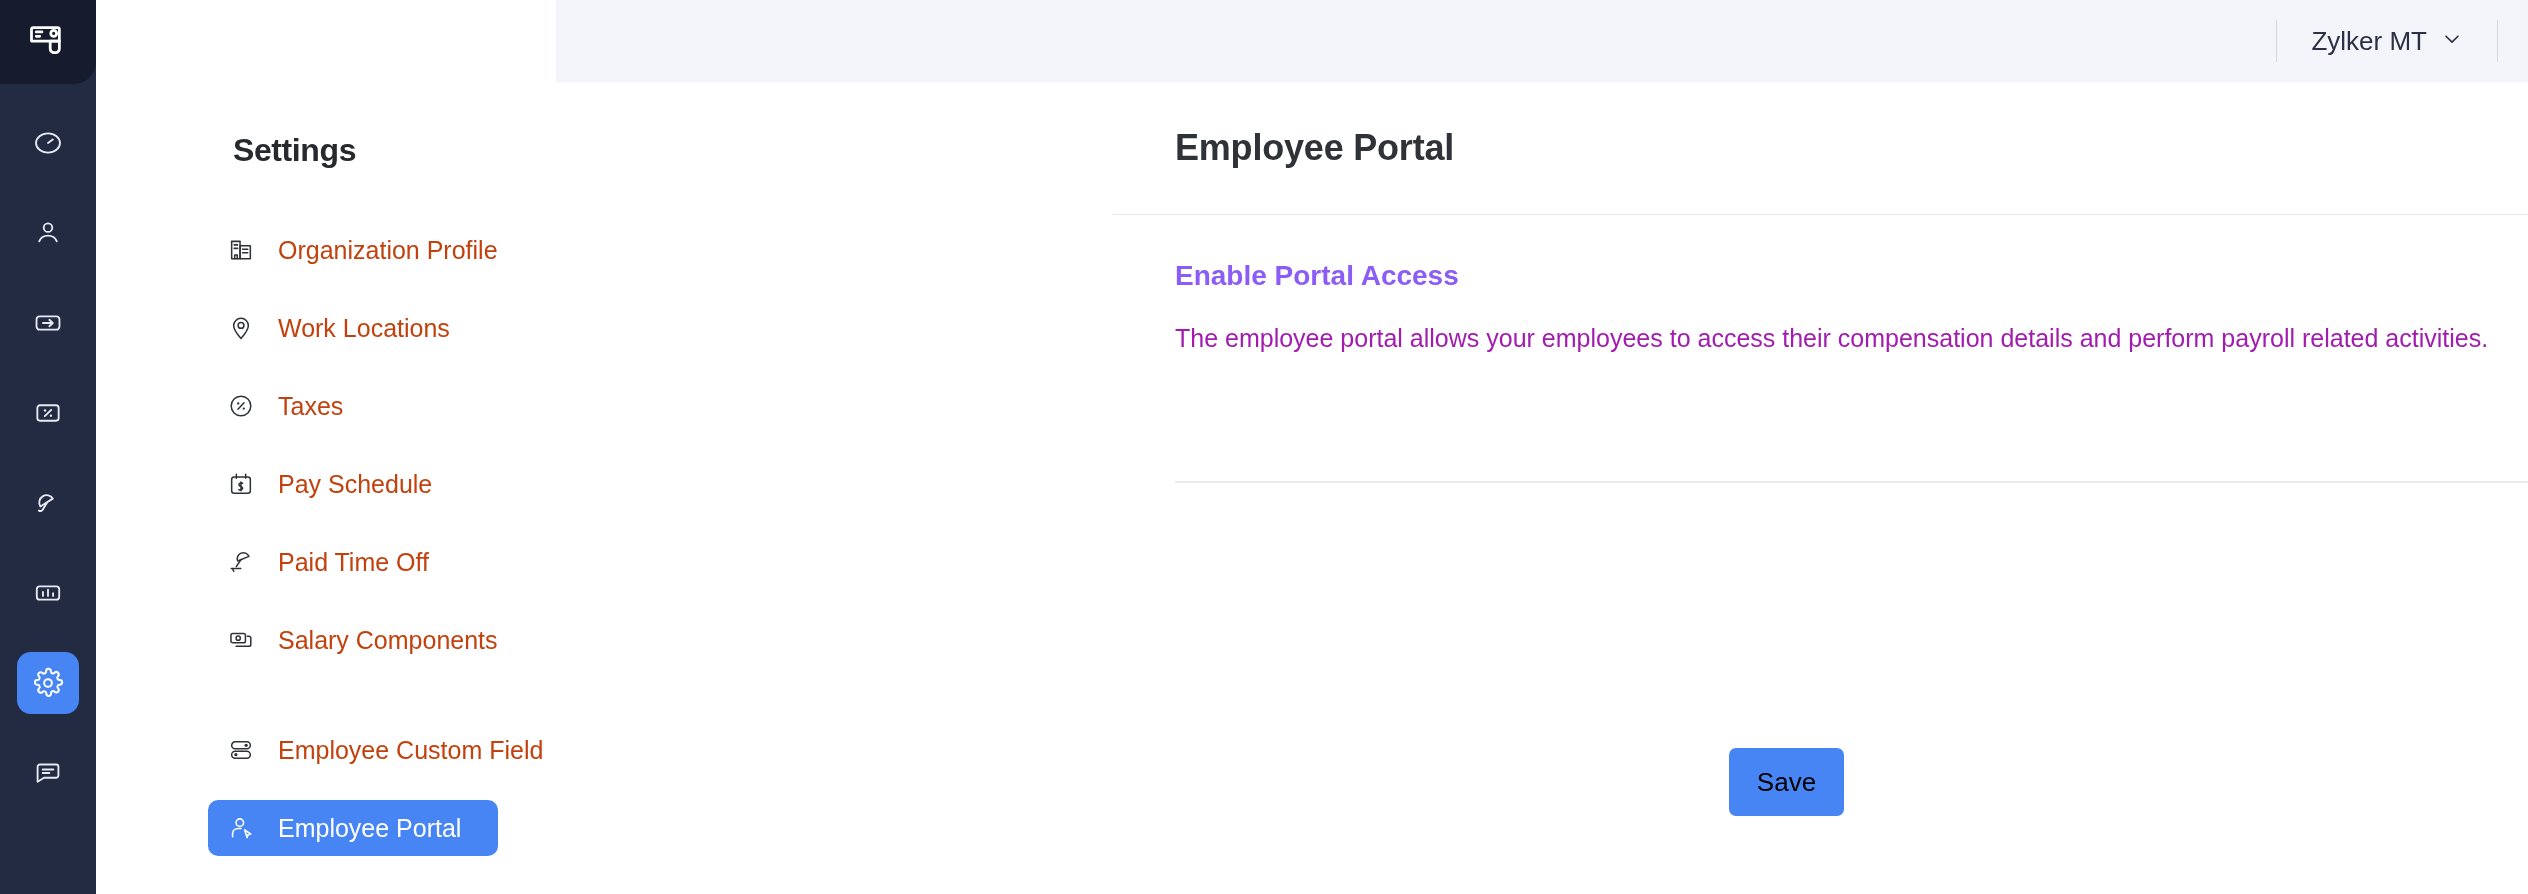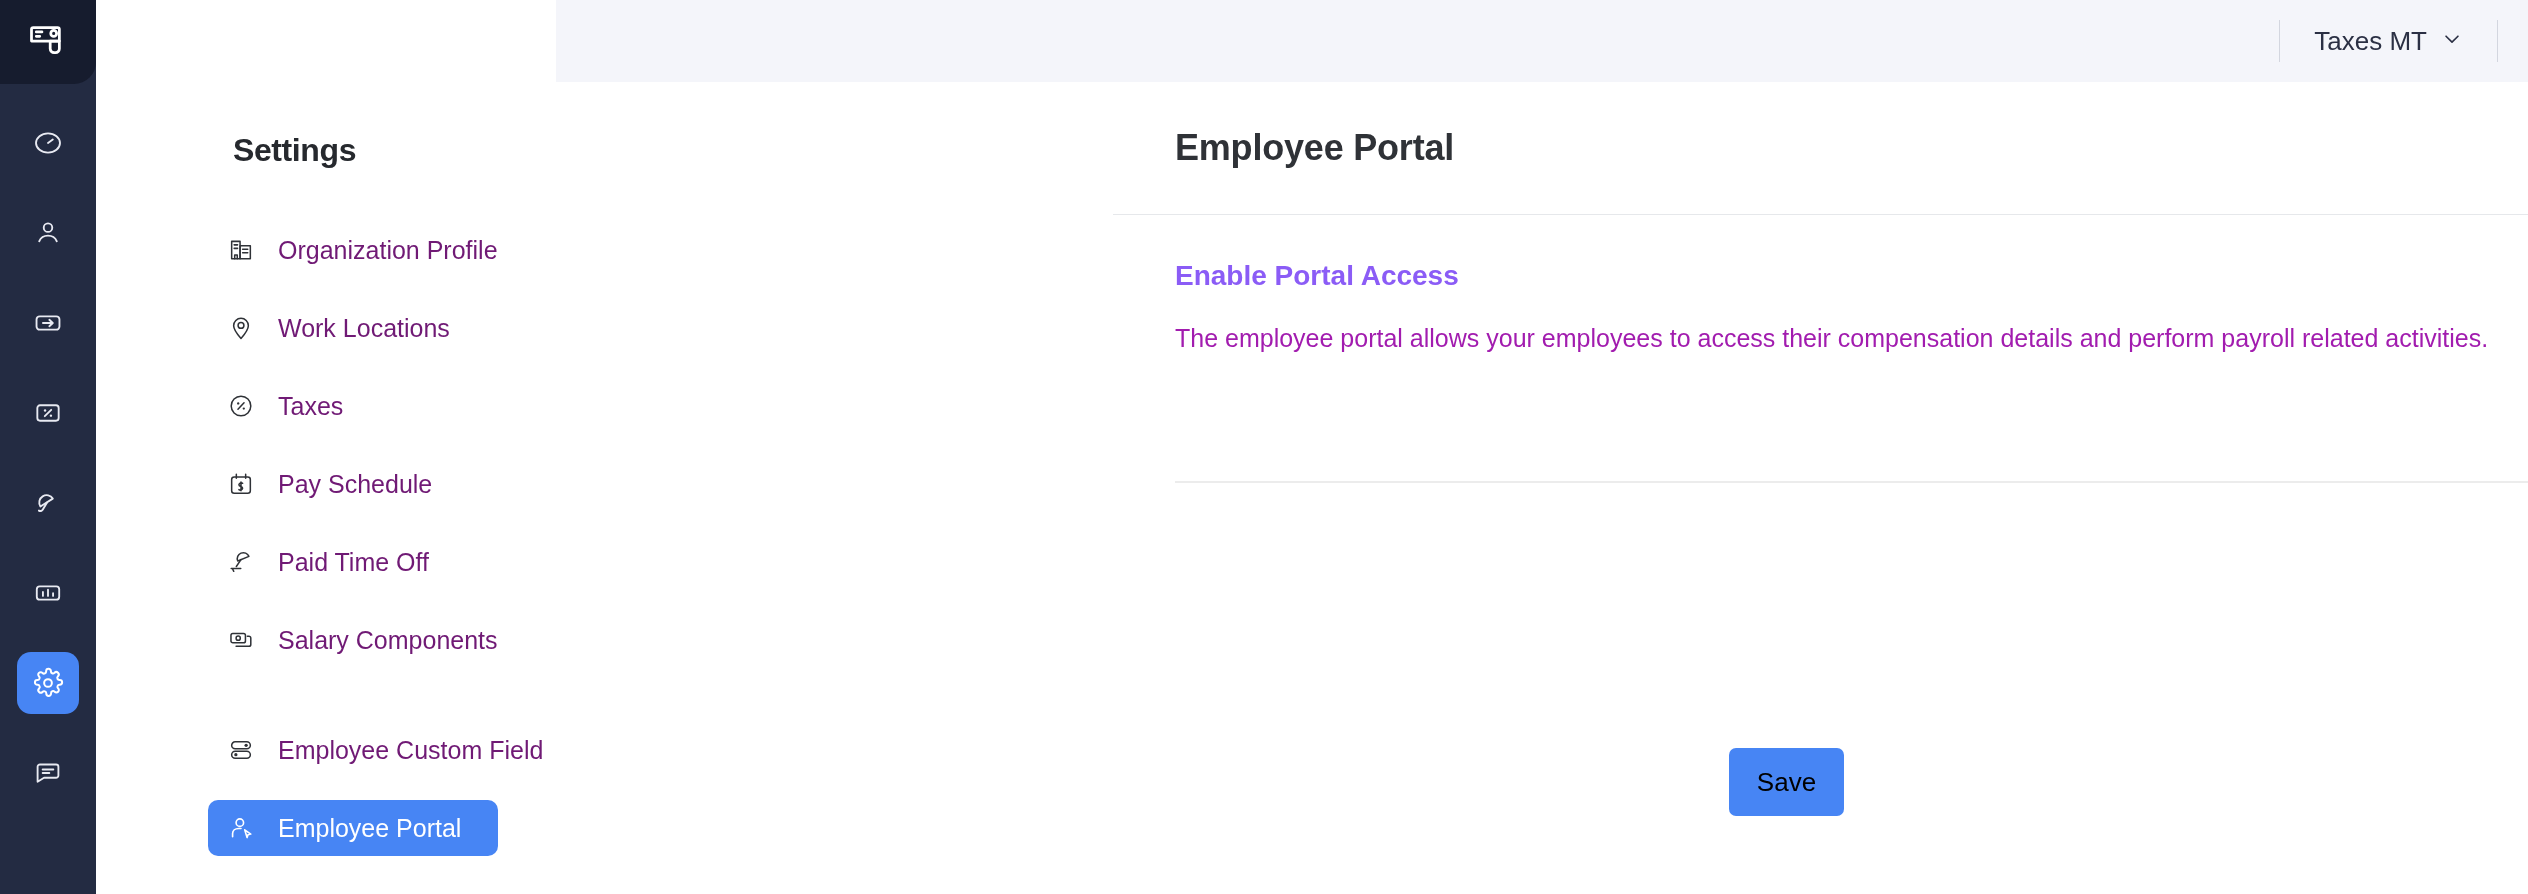--- a/index.html
+++ b/index.html
@@ -46,21 +46,21 @@
   }
   .nav-list { position: absolute; left: 0; top: 222px; width: 432px; }
   .nav-item {
     display: flex; align-items: center; gap: 22px;
     height: 56px; margin: 0 30px 0 112px;
     padding: 0 18px; border-radius: 10px;
     cursor: pointer;
   }
   .nav-item + .nav-item { margin-top: 22px; }
   .nav-item .nav-ic { width: 30px; height: 30px; flex: 0 0 30px; display: flex; align-items: center; justify-content: center; }
-  .nav-item .nav-lbl { font-size: 25px; color: #701a75; white-space: nowrap; line-height: 1; }
+  .nav-item .nav-lbl { font-size: 25px; color: #c2410c; white-space: nowrap; line-height: 1; }
   .nav-gap { height: 54px; }
   .nav-item.selected { background: #4785f4; }
   .nav-item.selected .nav-lbl { color: #ffffff; }
 
   .nav-scrollbar {
     position: absolute; left: 533px; top: 212px;
     width: 13px; height: 682px; background: #f6f6f6;
   }
   .nav-scrollbar .thumb {
     position: absolute; left: 1px; top: 4px;
@@ -320,21 +320,21 @@
     </div>
     <div class="col-divider"></div>
   </div>
 
   <div class="main">
 
     <header class="topbar">
       <div class="org-wrap">
         <div class="vdiv"></div>
         <div class="org-btn">
-          <span class="org-name">Taxes MT</span>
+          <span class="org-name">Zylker MT</span>
           <span>
             <svg width="22" height="22" viewBox="0 0 24 24" fill="none" stroke="#2b3044" stroke-width="1.8" stroke-linecap="round" stroke-linejoin="round">
               <path d="M5.5 9l6.5 6.4L18.5 9"></path>
             </svg>
           </span>
         </div>
         <div class="vdiv"></div>
       </div>
     </header>
 

